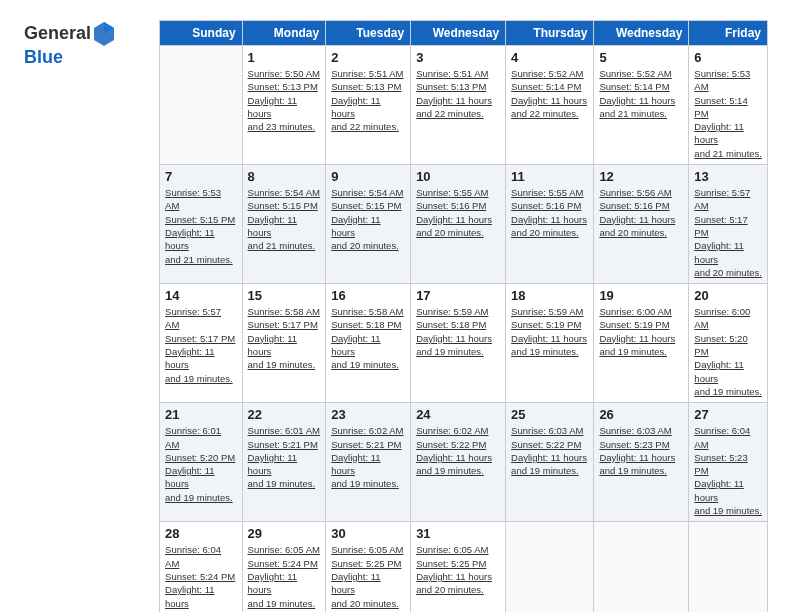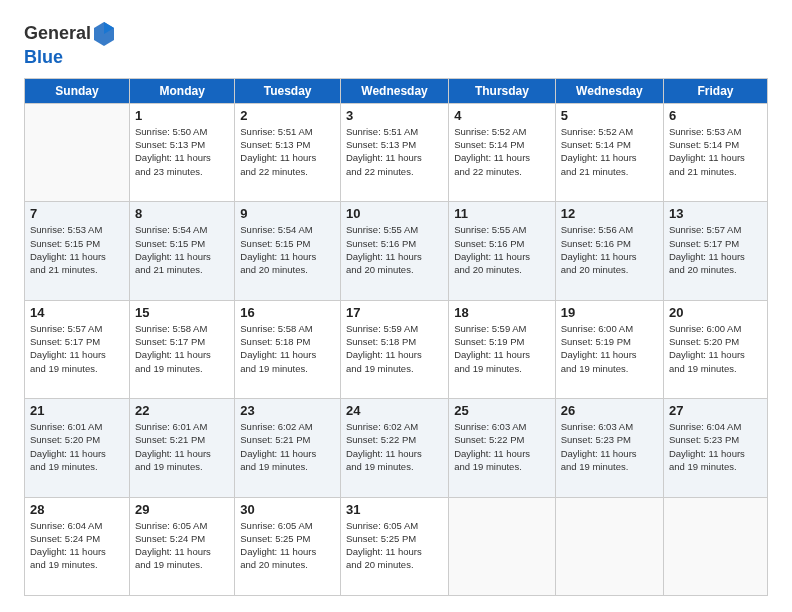--- a/index.html
+++ b/index.html
@@ -8,21 +8,21 @@
       background: #fff;
       width: 792px;
       height: 612px;
       overflow: hidden;
     }
     .page {
       width: 792px;
       height: 612px;
       padding: 20px 24px 16px 24px;
       display: flex;
-      flex-direction: column;
+      gap: 42px;
     }
     .header {
       display: flex;
       justify-content: space-between;
       align-items: flex-start;
       margin-bottom: 10px;
     }
     .logo {
       display: flex;
       align-items: center;
@@ -57,21 +57,21 @@
       width: 100%;
       border-collapse: collapse;
       flex: 1;
     }
     .calendar th {
       background: #1565c0;
       color: #fff;
       font-size: 12px;
       font-weight: bold;
       padding: 5px 6px;
-      text-align: center;
+      text-align: right;
       border: 1px solid #ccc;
     }
     .calendar td {
       vertical-align: top;
       border: 1px solid #ccc;
       padding: 4px 5px;
       width: 113px;
       font-size: 10px;
       color: #333;
       background: #fff;
@@ -83,20 +83,21 @@
       font-size: 13px;
       font-weight: bold;
       color: #222;
       display: block;
       margin-bottom: 2px;
     }
     .day-info {
       font-size: 9.5px;
       line-height: 1.4;
       color: #333;
+      text-decoration: underline;
     }
     .row-shaded td {
       background: #f0f4f8;
     }
   </style>
 </head>
 <body>
 
 <div class="page">
   <div class="header">

